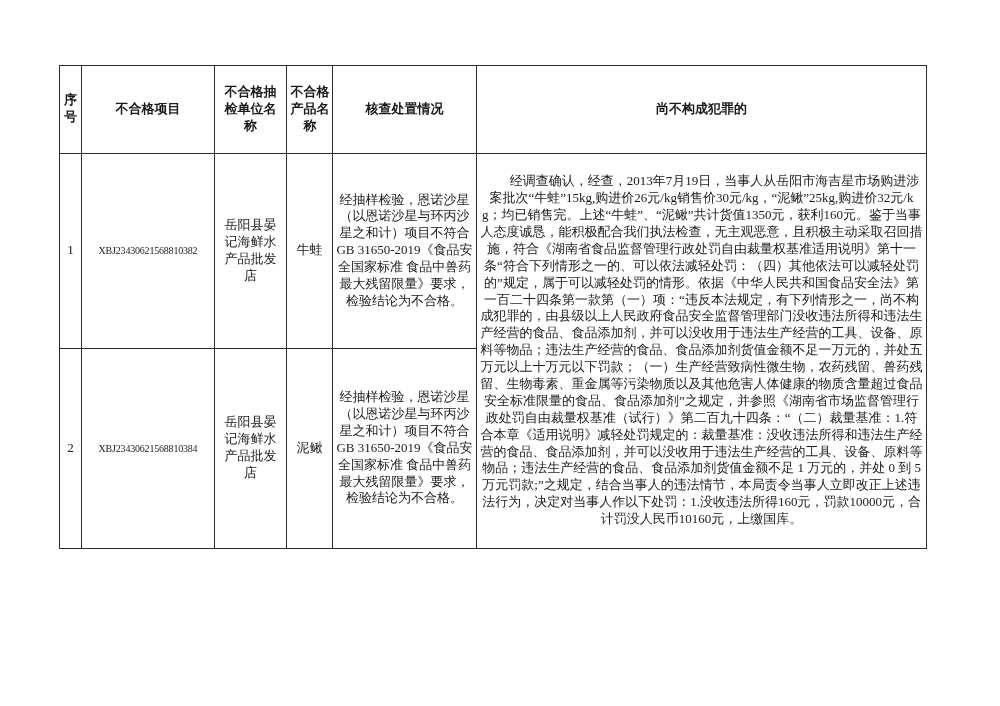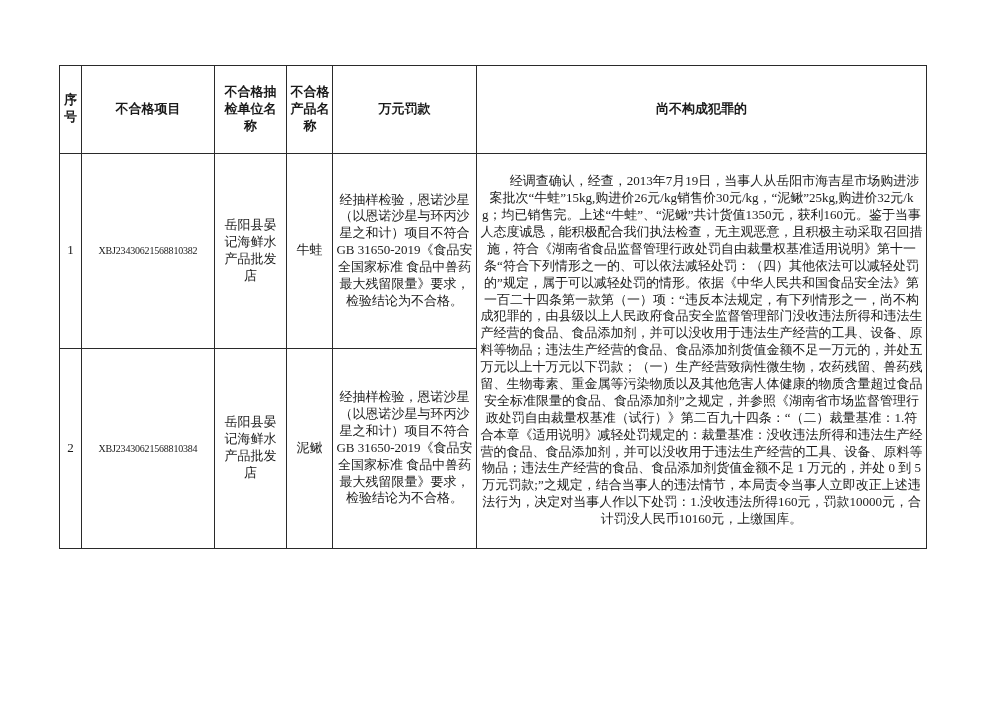--- a/index.html
+++ b/index.html
@@ -81,21 +81,21 @@
     <tbody>
       <tr style="height:72px">
         <th>序号</th>
         <th>不合格项目</th>
         <th>
           <div class="hw-unit">不合格抽检单位名称</div>
         </th>
         <th>
           <div class="hw-prod">不合格产品名称</div>
         </th>
-        <th>万元罚款</th>
+        <th>核查处置情况</th>
         <th>尚不构成犯罪的</th>
       </tr>
 
       <tr style="height:195px">
         <td>1</td>
         <td>
           <span class="report-no">XBJ23430621568810382</span>
         </td>
         <td>
           <div class="bw-unit">岳阳县晏记海鲜水产品批发店</div>

